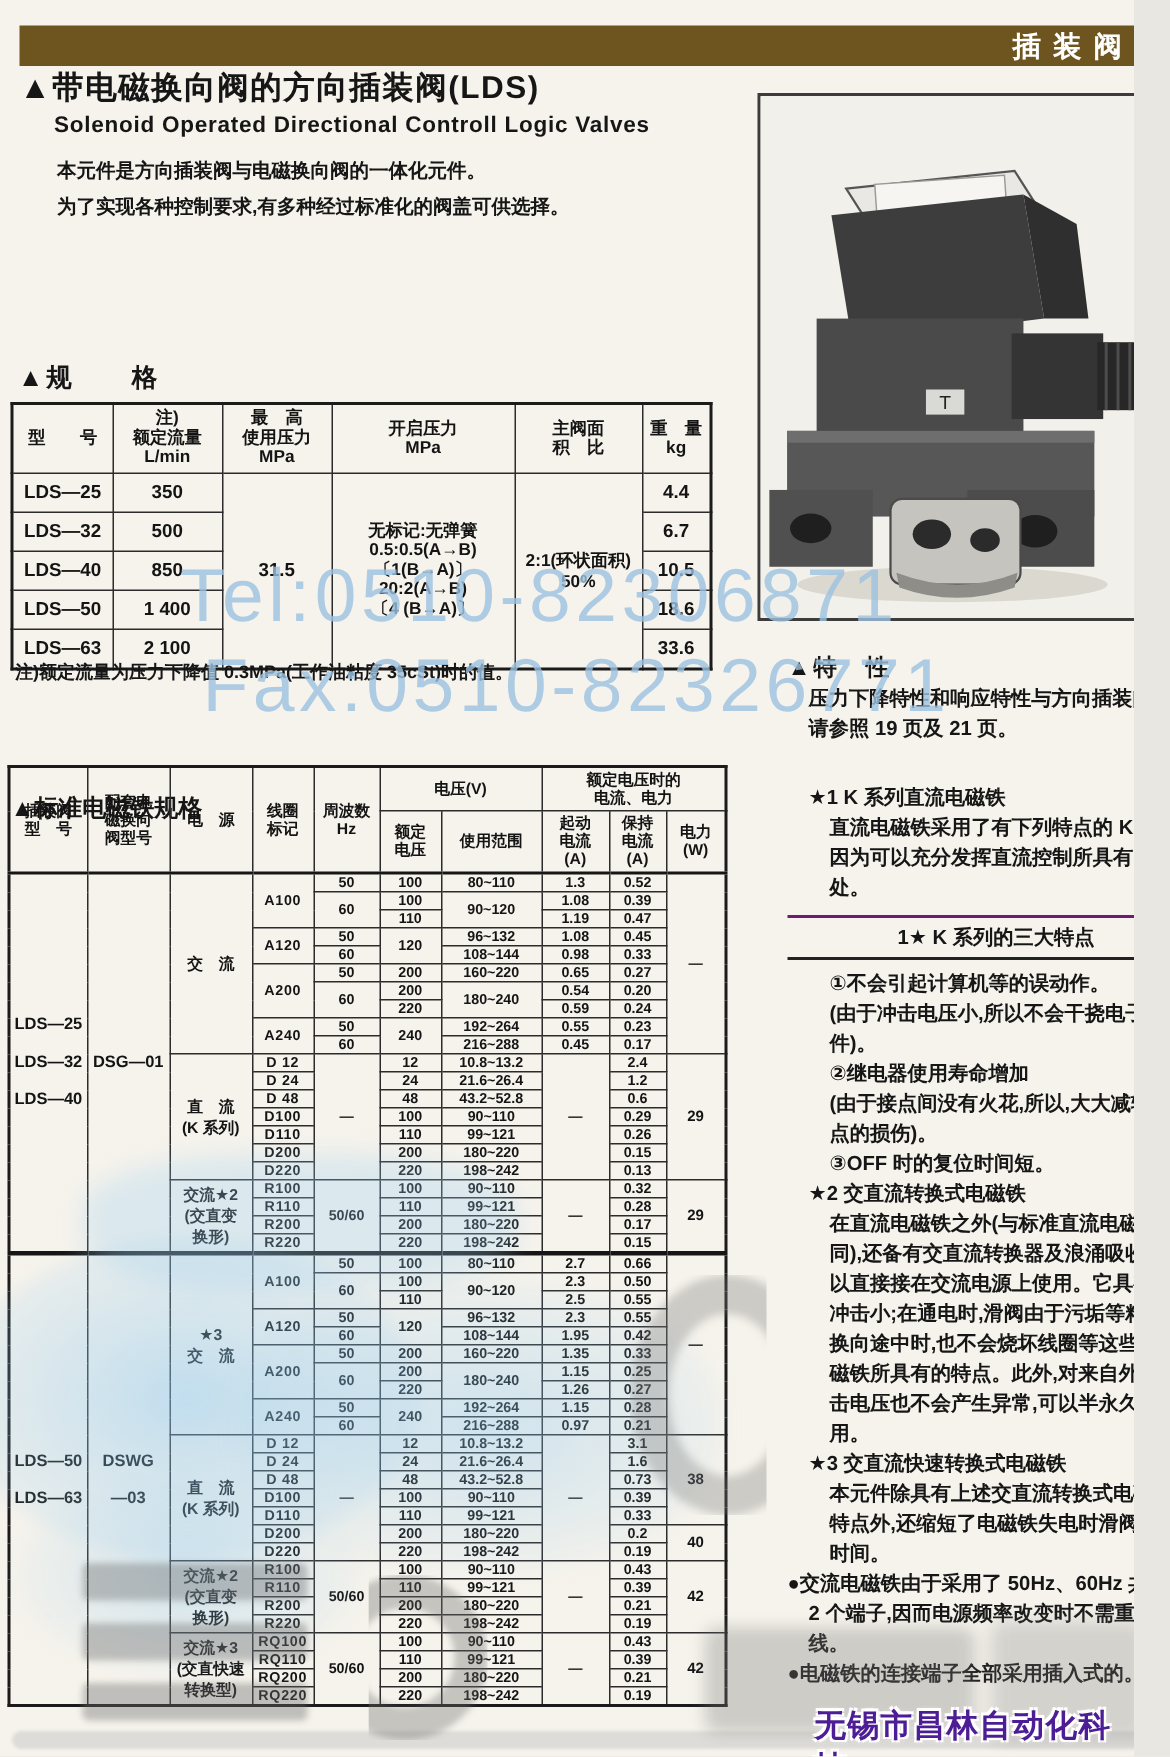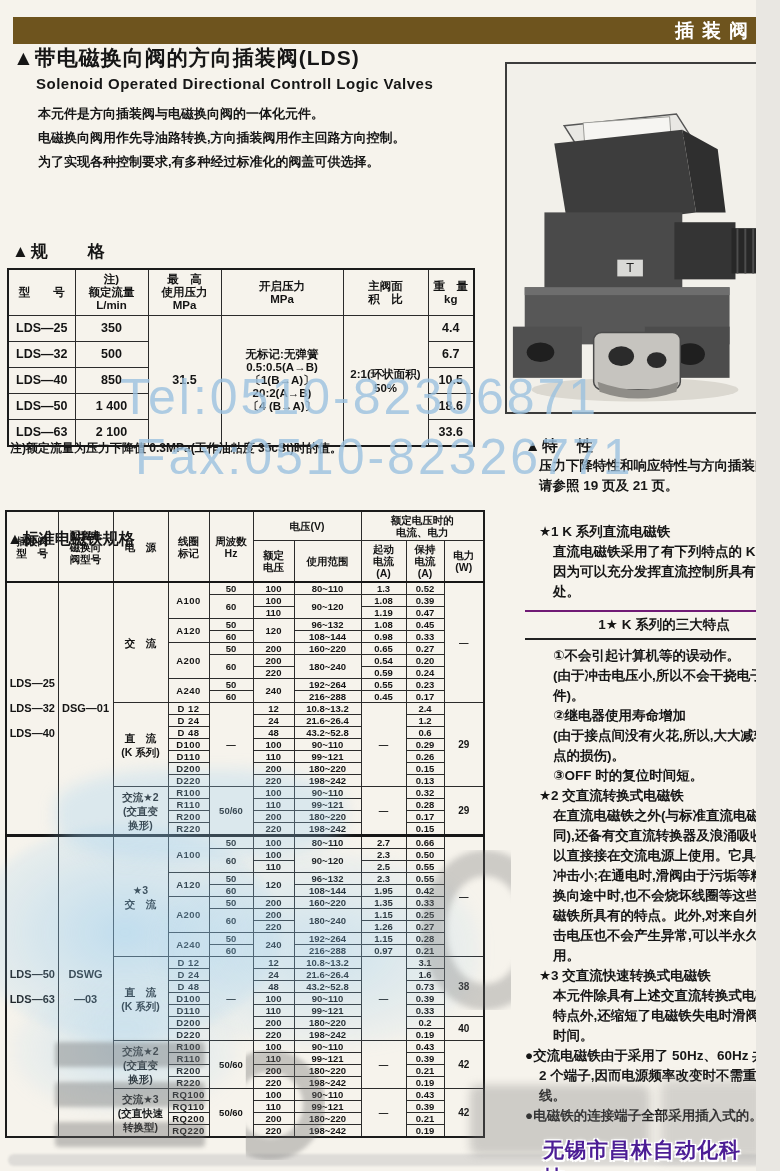--- a/index.html
+++ b/index.html
@@ -93,21 +93,20 @@
 
   <div class="abs banner">
     <span>插装阀</span>
   </div>
 
   <div class="abs subtitle">Solenoid Operated Directional Controll Logic Valves</div>
   <div class="abs title">▲带电磁换向阀的方向插装阀(LDS)</div>
 
   <div class="abs intro">
     <p style="margin:0">本元件是方向插装阀与电磁换向阀的一体化元件。</p>
-    <p style="margin:0">电磁换向阀用作先导油路转换,方向插装阀用作主回路方向控制。</p>
     <p style="margin:0">为了实现各种控制要求,有多种经过标准化的阀盖可供选择。</p>
   </div>
 
   <div class="abs photo">
     <svg viewBox="0 0 263 352" width="259" height="348">
       <rect x="0" y="0" width="263" height="352" fill="#f2f0ea"></rect>
       <ellipse cx="130" cy="330" rx="105" ry="12" fill="#dbd8d0"></ellipse>
       <polygon points="58,62 172,50 186,72 72,84" fill="#e9e8e4" stroke="#555" stroke-width="1.5"></polygon>
       <rect x="78" y="56" width="88" height="22" fill="#f6f5f2" stroke="#9a9a96" transform="rotate(-4 122 67)"></rect>
       <polygon points="48,80 178,66 192,150 62,166" fill="#3d3d3d"></polygon>

